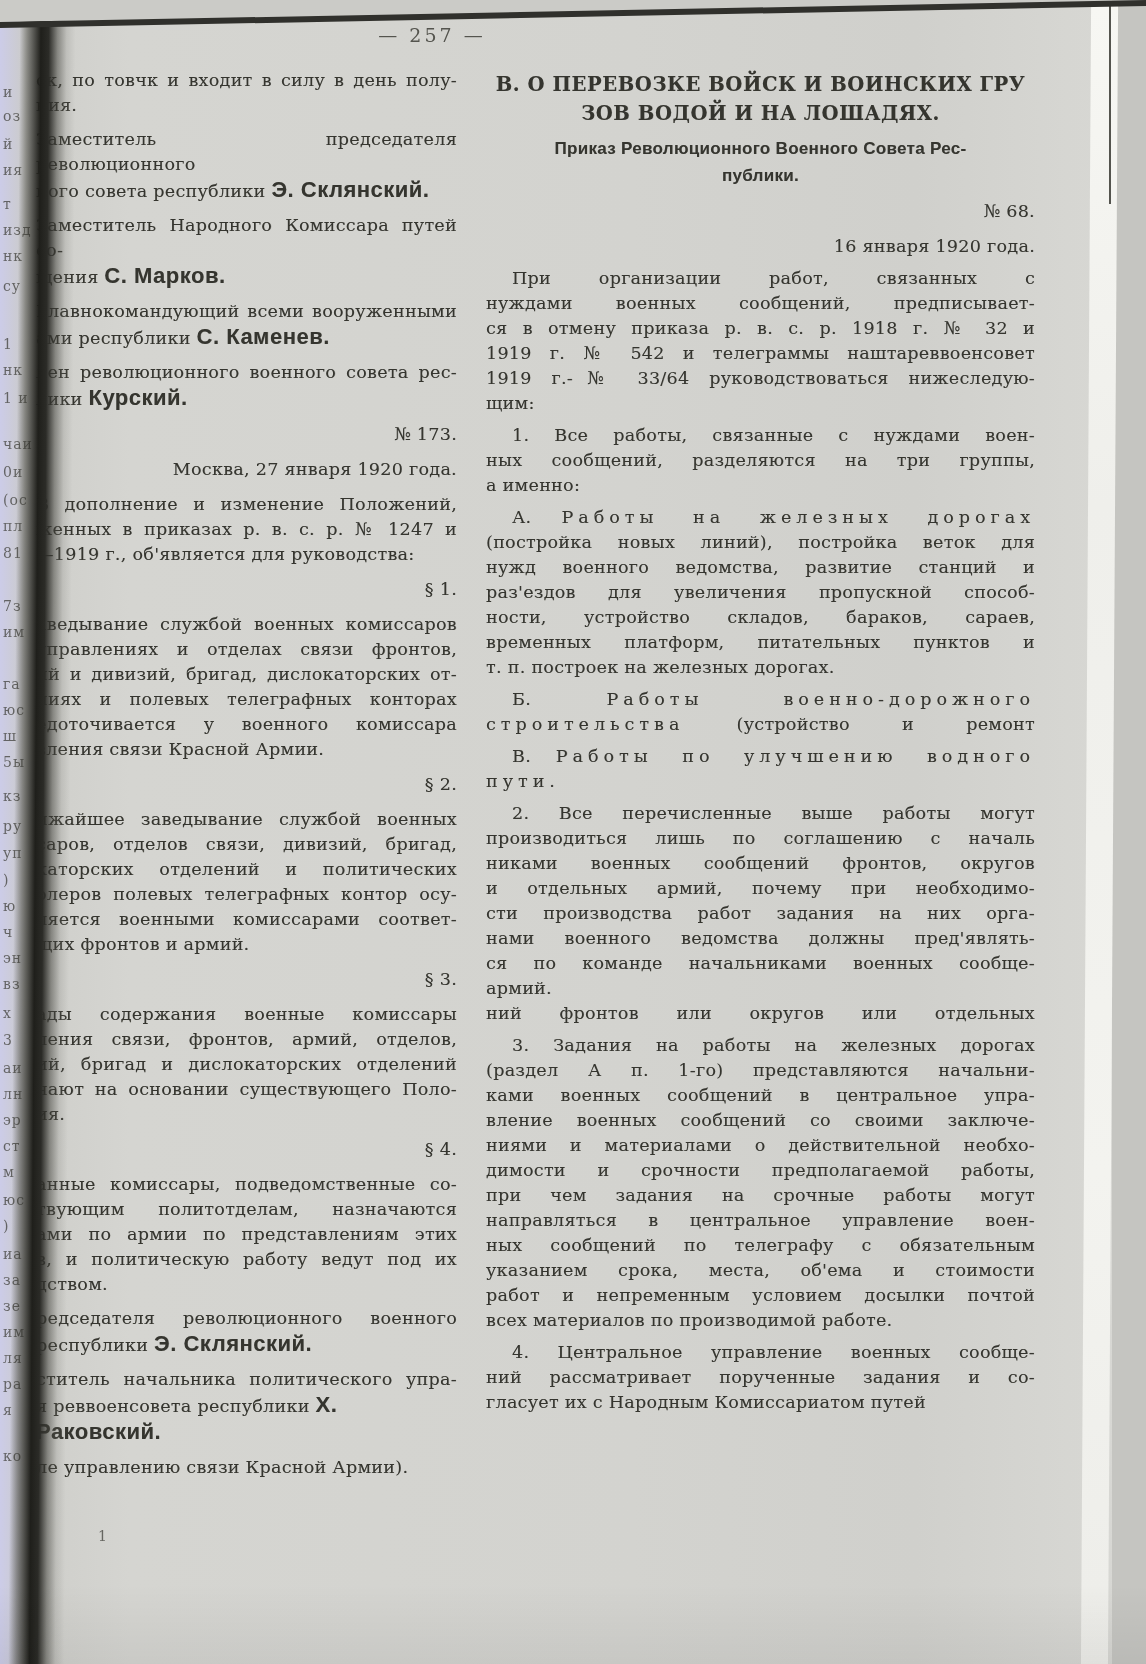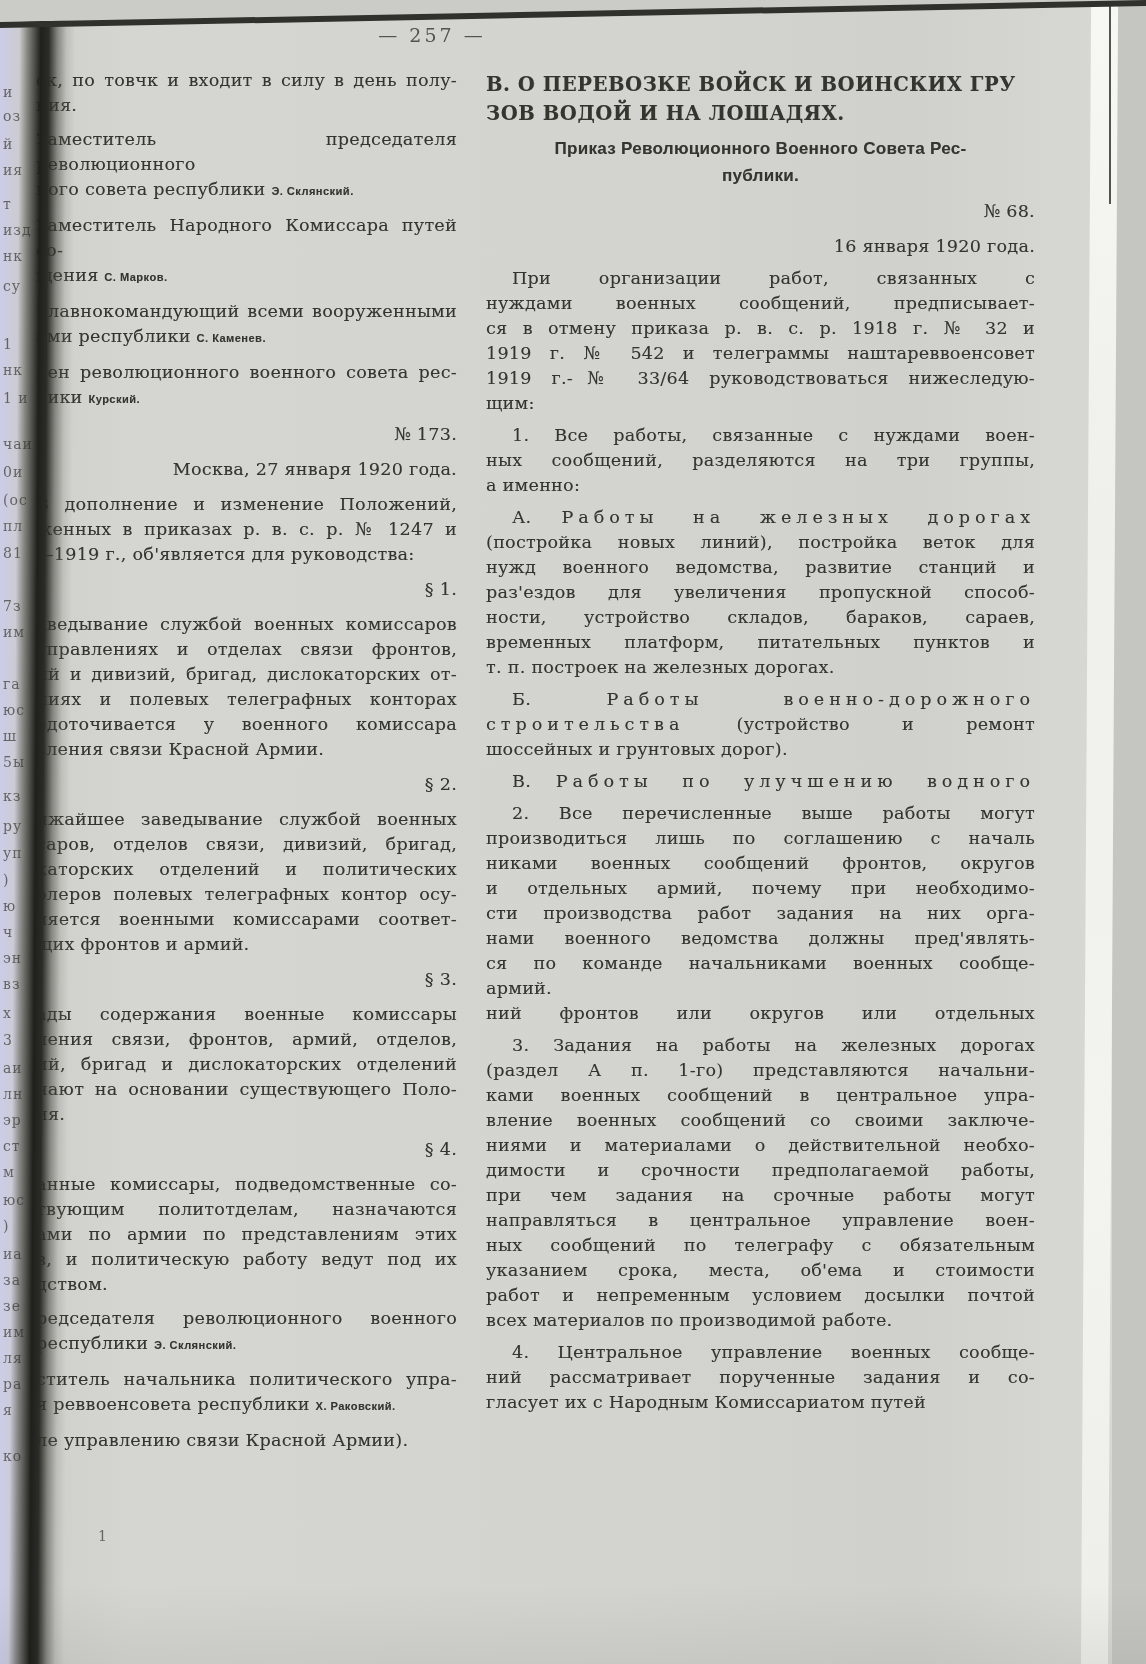--- a/index.html
+++ b/index.html
@@ -23,29 +23,29 @@
     background:linear-gradient(90deg,rgba(70,70,64,0) 0%,rgba(52,52,46,0.45) 14%,#1f1f1b 38%,#2b2b27 52%,rgba(62,62,56,0.5) 68%,rgba(110,110,104,0.18) 84%,rgba(0,0,0,0) 100%);}
   .frag{position:absolute;left:3px;font-size:14px;color:rgba(58,58,52,0.72);z-index:1;
     letter-spacing:1px;}
   .col{position:absolute;font-size:17.5px;line-height:25px;letter-spacing:0.3px;z-index:2;
     text-shadow:0.3px 0.3px 0.5px rgba(50,50,44,0.3);}
   #col-left{top:68px;left:36px;width:421px;}
   #col-right{top:70px;left:486px;width:549px;}
   .blk{margin:0 0 9px 0;}
   #col-right .blk{margin-bottom:7px;}
   .blk.c{text-align:right;margin:10px 0;}
-  .blk.h{text-align:left;font-weight:bold;font-size:19.5px;line-height:29px;
+  .blk.h{text-align:center;font-weight:bold;font-size:19.5px;line-height:29px;
     letter-spacing:0.6px;margin:0 0 8px 0;}
   .blk.sh{text-align:center;font-weight:bold;font-size:17px;line-height:27px;
     font-family:"Liberation Sans","DejaVu Sans",sans-serif;letter-spacing:0.3px;margin:0 0 4px 0;}
   .line{min-height:25px;}
   .line.j{text-align:justify;-moz-text-align-last:justify;text-align-last:justify;}
   .blk.pi .line:first-child{text-indent:26px;}
   .b{font-family:"Liberation Sans","DejaVu Sans",sans-serif;font-weight:700;
-    font-size:11px;letter-spacing:0.5px;margin-top:20px;}
+    font-size:22px;letter-spacing:0.5px;margin-top:20px;}
   .sp{letter-spacing:5px;}
 </style>
 </head>
 <body>
 
 <div class="scan">
   <div class="outer-right"></div>
   <div class="page-edge"></div>
   <div class="edge-shadow"></div>
   <div class="top-band"></div>
@@ -169,24 +169,24 @@
         <div class="line j"><span>(постройка новых линий), постройка веток для</span></div>
         <div class="line j"><span>нужд военного ведомства, развитие станций и</span></div>
         <div class="line j"><span>раз'ездов для увеличения пропускной способ-</span></div>
         <div class="line j"><span>ности, устройство складов, бараков, сараев,</span></div>
         <div class="line j"><span>временных платформ, питательных пунктов и</span></div>
         <div class="line"><span>т. п. построек на железных дорогах.</span></div>
       </div>
       <div class="blk pi">
         <div class="line j"><span>Б. </span><span class="sp">Работы военно-дорожного</span></div>
         <div class="line j"><span class="sp">строительства</span><span> (устройство и ремонт</span></div>
-        <div class="line"><span>шоссейных и грунтовых дорог).</span></div>
       </div>
       <div class="blk pi">
         <div class="line j"><span>В. </span><span class="sp">Работы по улучшению водного</span></div>
+        <div class="line"><span class="sp">пути.</span></div>
       </div>
       <div class="blk pi">
         <div class="line j"><span>2. Все перечисленные выше работы могут</span></div>
         <div class="line j"><span>производиться лишь по соглашению с началь</span></div>
         <div class="line j"><span>никами военных сообщений фронтов, округов</span></div>
         <div class="line j"><span>и отдельных армий, почему при необходимо-</span></div>
         <div class="line j"><span>сти производства работ задания на них орга-</span></div>
         <div class="line j"><span>нами военного ведомства должны пред'являть-</span></div>
         <div class="line j"><span>ся по команде начальниками военных сообще-</span></div>
         <div class="line"><span>армий.</span></div>

